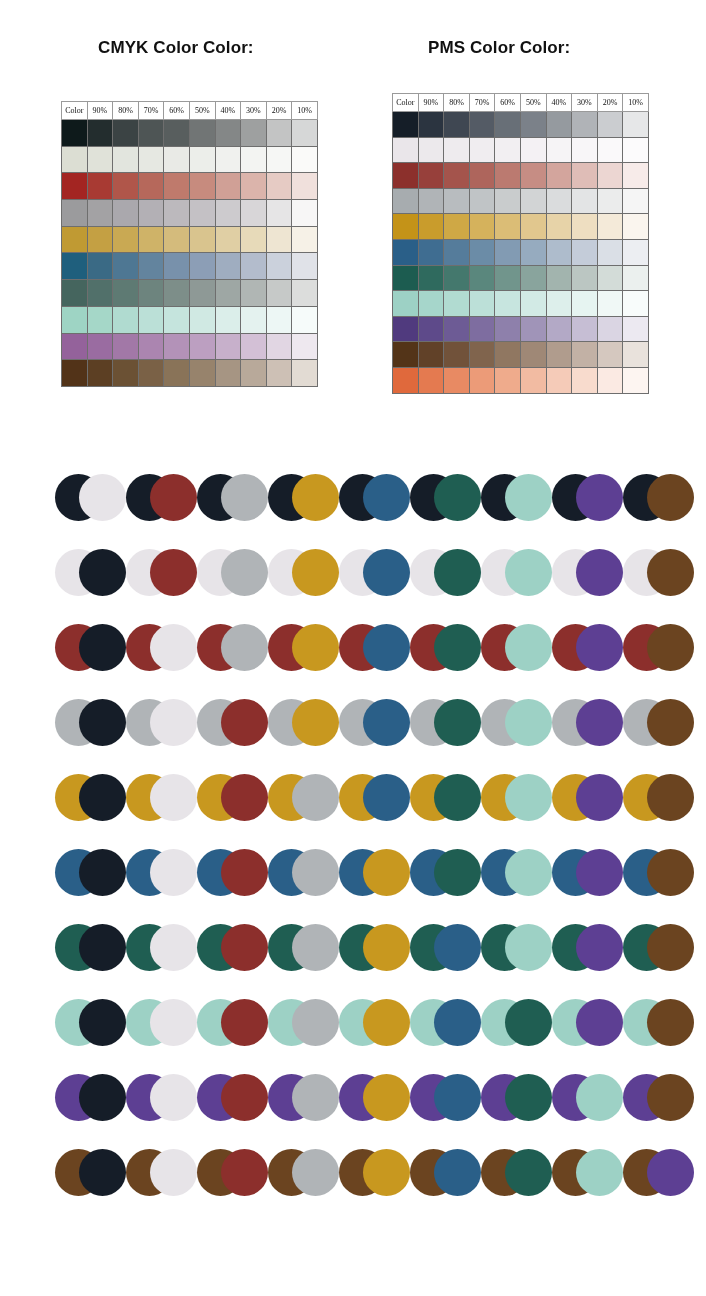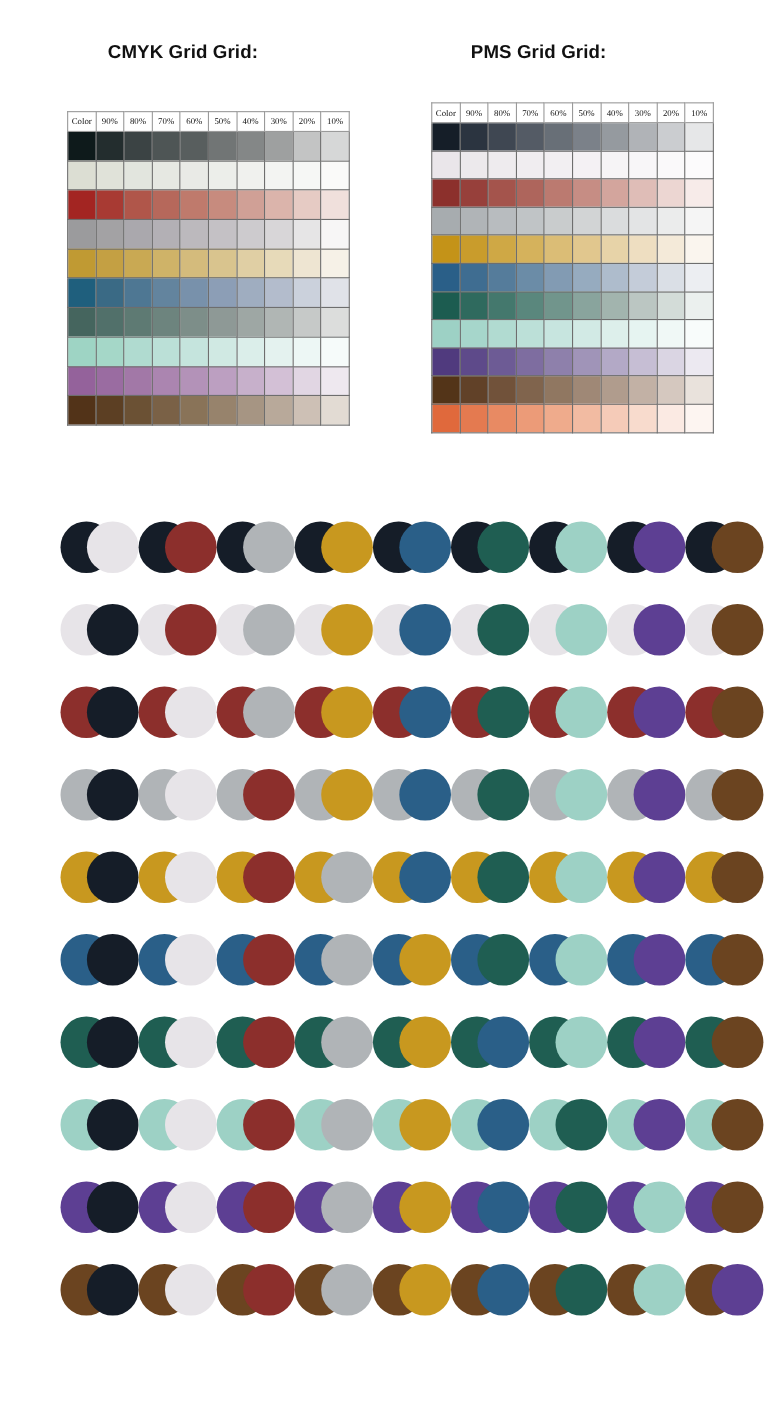--- a/index.html
+++ b/index.html
@@ -42,22 +42,22 @@
   .pair .disc{
     position:absolute;top:0;width:47px;height:47px;border-radius:50%;
   }
   .pair .disc.a{left:0;}
   .pair .disc.b{left:24px;}
 </style>
 </head>
 <body>
 
 <div class="titles">
-  <div class="title" id="title-cmyk">CMYK Grid Grid:</div>
-  <div class="title" id="title-pms">PMS Grid Grid:</div>
+  <div class="title" id="title-cmyk">CMYK Color Color:</div>
+  <div class="title" id="title-pms">PMS Color Color:</div>
 </div>
 
 <div class="grid" id="grid-cmyk">
   <table>
       <tbody id="cmyk-body">
         <tr>
           <td class="hd">Color</td>
           <td class="hd">90%</td>
           <td class="hd">80%</td>
           <td class="hd">70%</td>

